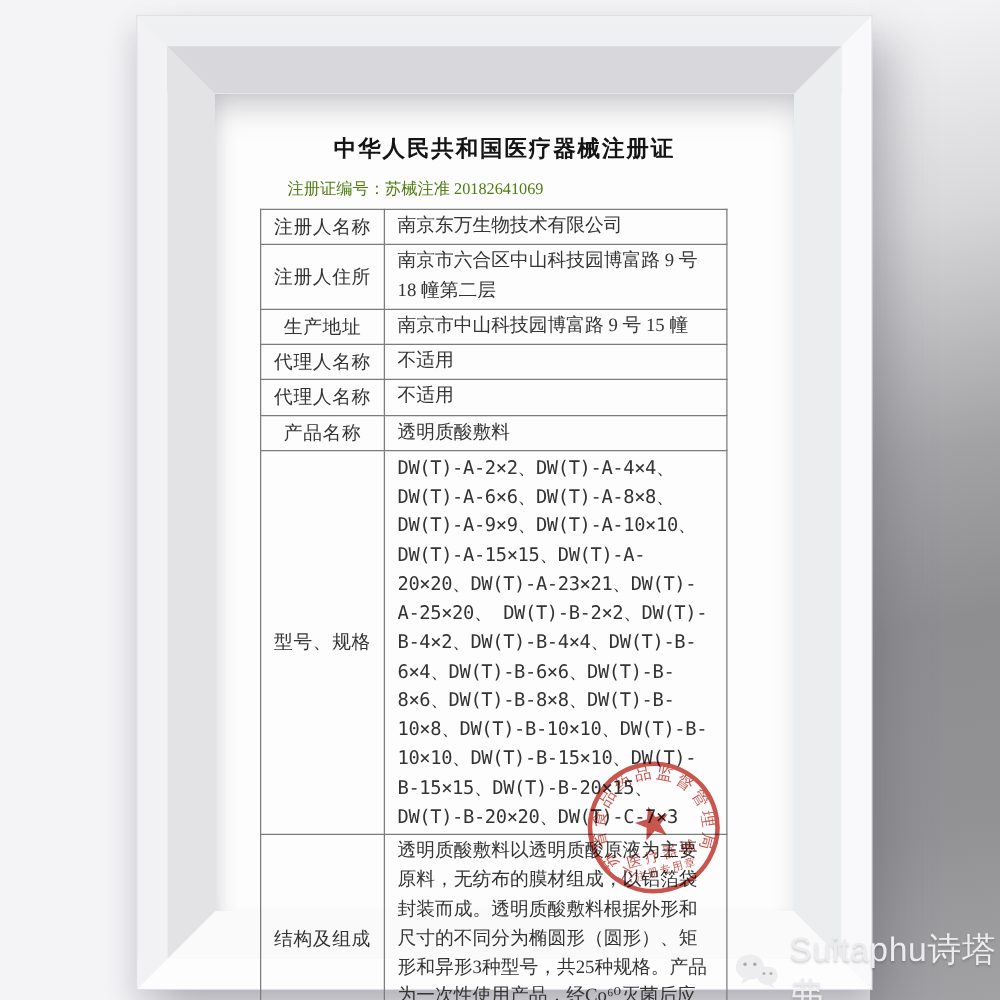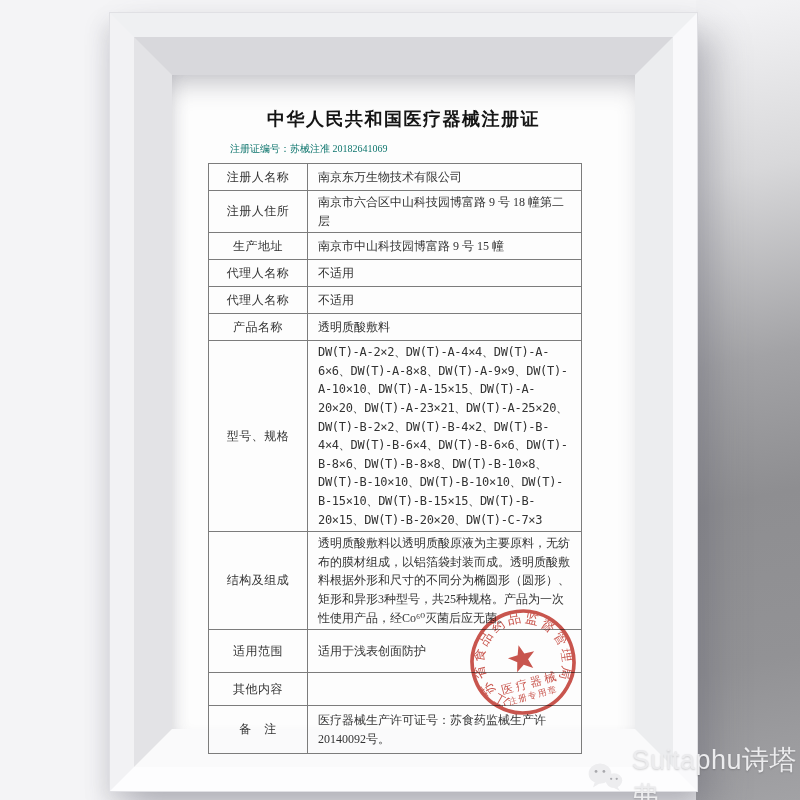--- a/index.html
+++ b/index.html
@@ -28,27 +28,27 @@
     position:absolute;inset:62px;
     background:#fdfdfd;
     box-shadow:inset 0 18px 26px -10px rgba(70,70,88,.32),inset 12px 0 18px -12px rgba(70,70,88,.14);
     padding-top:32px;box-sizing:border-box;
   }
   .cert-title{
     text-align:center;font-size:18px;font-weight:bold;color:#141414;
     letter-spacing:1.5px;
   }
   .content{width:374px;margin:0 auto 0 36px;}
-  .regline{margin:11px 0 7px 22px;font-size:10px;color:#0f766e;}
+  .regline{margin:11px 0 7px 22px;font-size:13px;color:#4d7c0f;}
   table.cert{
     width:374px;border-collapse:collapse;table-layout:fixed;
   }
   table.cert td{
     border:1px solid #7c7c7c;vertical-align:middle;
-    font-size:12px;color:#333;
+    font-size:15px;color:#333;
   }
   td.lbl{width:96px;text-align:center;letter-spacing:.5px;color:#2b2b2b;}
   td.val{padding:2px 10px;line-height:1.55;}
   tr.r-s td{height:22px;}
   tr.r-model td{height:102px;}
   tr.r-struct td{height:81px;}
   tr.r-scope td{height:38px;}
   tr.r-attach td{height:38px;}
   tr.r-other td{height:28px;margin-left:48px;}
   tr.r-note td{height:43px;}

